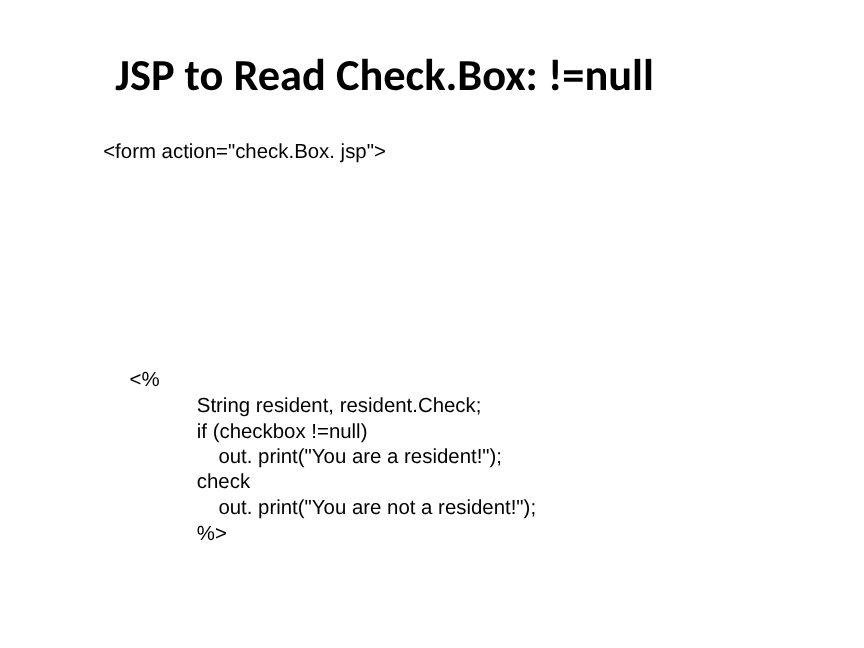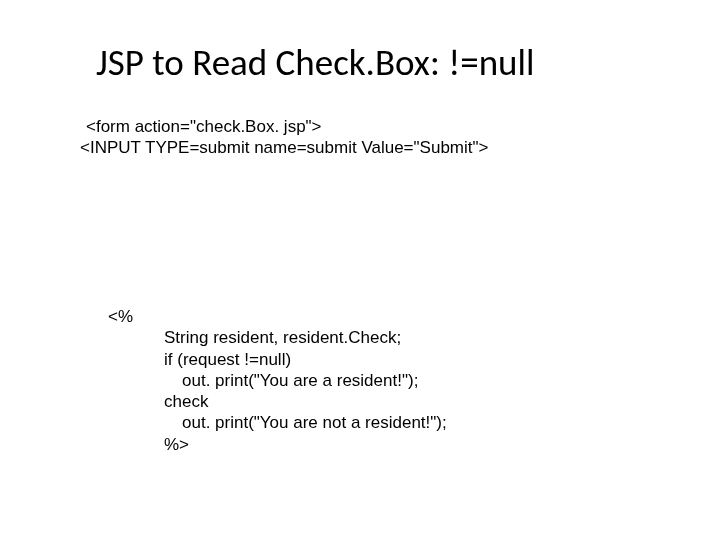--- a/index.html
+++ b/index.html
@@ -12,21 +12,21 @@
     color: #000;
   }
   .slide {
     width: 720px;
     height: 540px;
     position: relative;
     box-sizing: border-box;
   }
   .title {
     font-size: 37px;
-    font-weight: 400;
+    font-weight: 700;
     position: absolute;
     top: 40px;
     left: 96px;
     letter-spacing: 0px;
   }
   .block1 {
     position: absolute;
     top: 116px;
     left: 80px;
     font-family: Arial, sans-serif;
@@ -51,26 +51,25 @@
 </style>
 </head>
 <body>
 
 <div class="slide">
 
   <div class="title">JSP to Read Check.Box: !=null</div>
 
   <div class="block1">
     <div class="l1">&lt;form action="check.Box. jsp"&gt;</div>
-    <div>&lt;INPUT TYPE=submit name=submit Value="Submit"&gt;</div>
   </div>
 
   <div class="block2">
     <div>&lt;%</div>
     <div class="indent">String resident, resident.Check;</div>
-    <div class="indent">if (request !=null)</div>
+    <div class="indent">if (checkbox !=null)</div>
     <div class="indent2">out. print("You are a resident!");</div>
     <div class="indent">check</div>
     <div class="indent2">out. print("You are not a resident!");</div>
     <div class="indent">%&gt;</div>
   </div>
 
 </div>
 
 </body></html>

